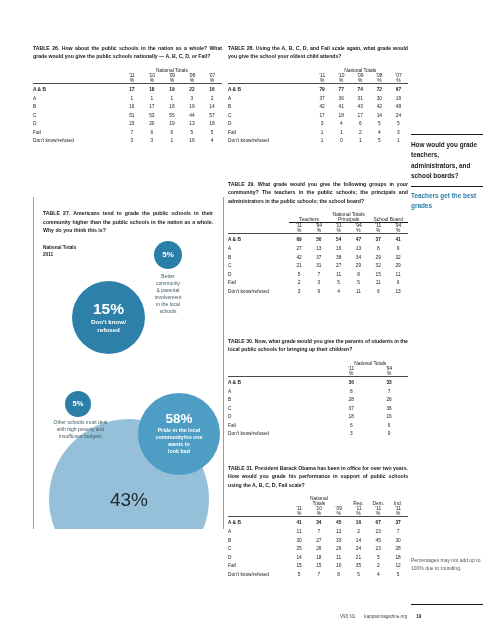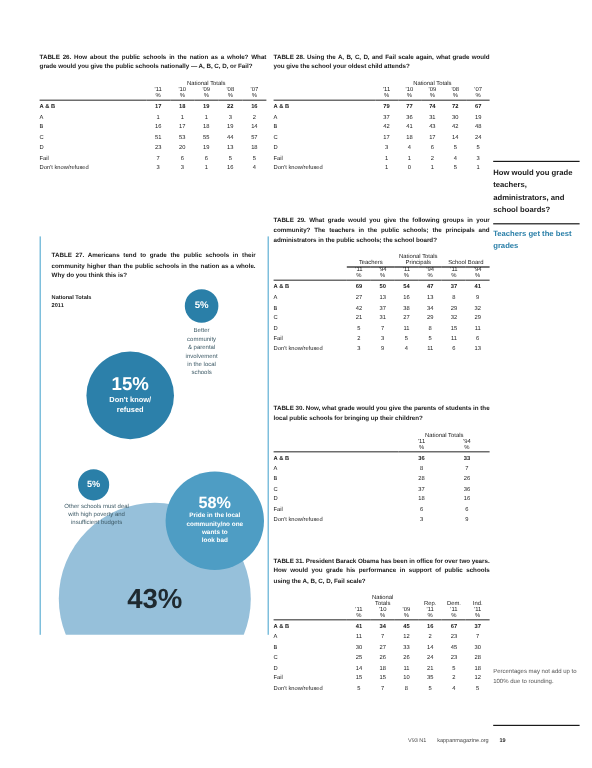--- a/index.html
+++ b/index.html
@@ -32,37 +32,37 @@
   .bub{position:absolute;border-radius:50%;display:flex;align-items:center;justify-content:center;flex-direction:column;}
   .bub .pctlabel{font-weight:bold;color:#ffffff;line-height:1;}
   .cap{position:absolute;text-align:center;line-height:1.42;}
 
   
   #b-5a{left:120px;top:44px;width:28px;height:28px;background:#2a7fa8;}
   #b-5a .pctlabel{font-size:8px;}
   #cap-5a{left:108px;top:76px;width:52px;font-size:5px;color:#3d5a66;}
 
   
-  #b-15{left:38px;top:96px;width:73px;height:73px;background:#2c80aa;justify-content:center;}
+  #b-15{left:38px;top:84px;width:73px;height:73px;background:#2c80aa;justify-content:center;}
   #b-15 .pctlabel{font-size:15.5px;}
   #b-15 .sub{font-size:6.2px;font-weight:bold;color:#ffffff;text-align:center;line-height:1.3;margin-top:2px;}
 
   
   #b-5b{left:31px;top:194px;width:26px;height:26px;background:#2a7fa8;}
   #b-5b .pctlabel{font-size:7.6px;}
   #cap-5b{left:4px;top:222px;width:85px;font-size:5px;color:#3d5a66;}
 
   
   #b-17{left:104px;top:196px;width:82px;height:82px;background:#4e9dc4;}
   #b-17 .pctlabel{font-size:13.5px;}
   #b-17 .sub{font-size:5.3px;font-weight:bold;color:#ffffff;text-align:center;line-height:1.35;margin-top:1px;}
 
   
   #b-43{left:15px;top:222px;width:160px;height:160px;background:#96c0da;}
-  #b-43 .pctlabel{font-size:23px;color:#1f2a30;font-weight:bold;}
+  #b-43 .pctlabel{font-size:19px;color:#1f2a30;font-weight:normal;}
   #b-43 .sub{font-size:7.6px;font-weight:bold;color:#1f2a30;text-align:center;line-height:1.3;margin-top:1px;}
 
   
   .rail{position:absolute;left:411px;width:72px;}
   .rail-rule{border-top:0.9px solid #1a1a1a;}
   .pullquote{font-size:6.4px;font-weight:bold;line-height:1.62;color:#1a1a1a;}
   .pullquote-accent{font-size:6.4px;font-weight:bold;line-height:1.62;color:#2a7fa8;}
   .note{font-size:5px;line-height:1.62;color:#555;}
   .footer{position:absolute;left:340px;top:614px;width:148px;font-size:4.6px;color:#4a4a4a;
     display:flex;gap:9px;align-items:baseline;}

